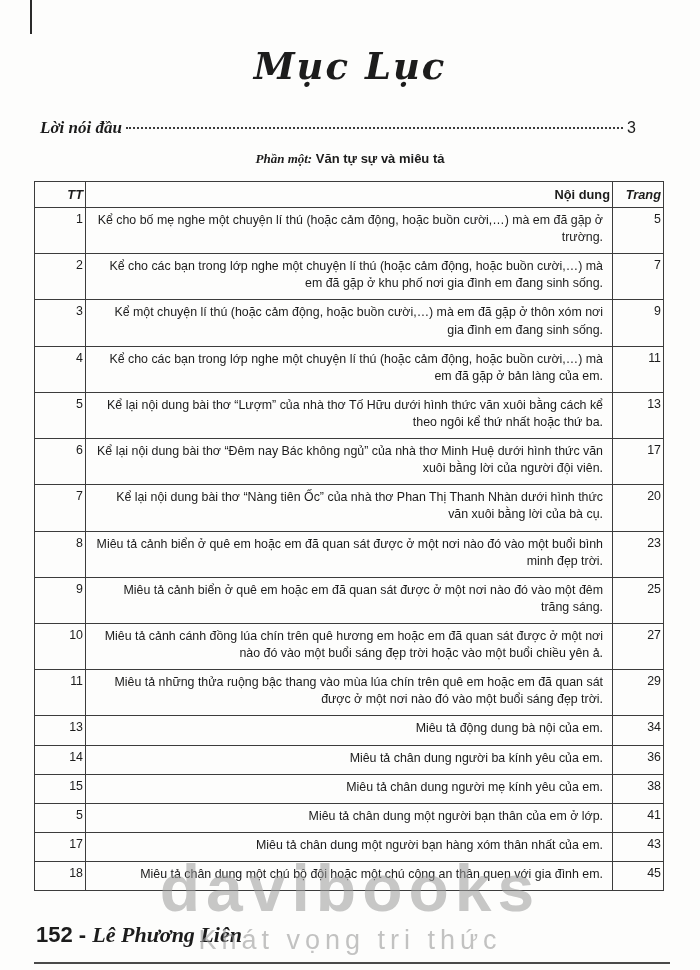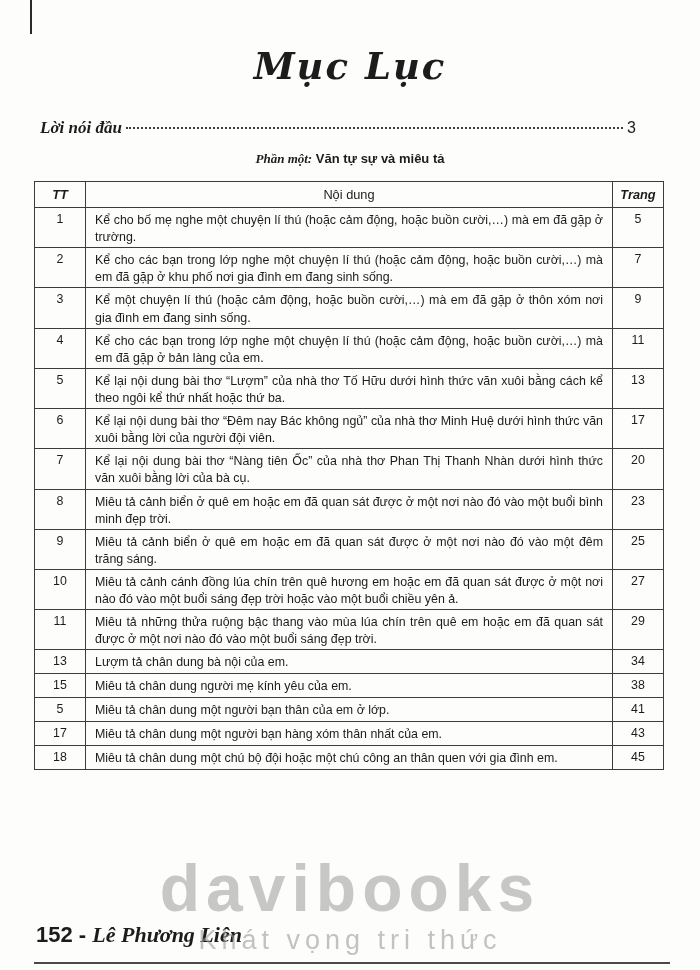--- a/index.html
+++ b/index.html
@@ -54,32 +54,33 @@
   table.toc {
     margin:14px 36px 0 34px;
     width:630px;
     border-collapse:collapse;
     font-size:12.4px;
     table-layout:fixed;
   }
   .toc th, .toc td {
     border:1px solid #3c3c3c;
     vertical-align:top;
+    text-align:right;
   }
   .toc th {
     padding:5px 2px;
     font-size:12.8px;
   }
   .th-tt, .th-trang { width:46px; font-style:italic; font-weight:bold; text-align:center; }
-  .th-noidung { font-weight:normal; text-align:center;margin-top:12px; }
+  .th-noidung { font-weight:bold; text-align:center;margin-top:12px; }
   .col-tt {
     width:46px; text-align:center; padding:4px 2px 5px;
   }
   .col-content {
-    padding:4px 9px 1px;
+    padding:4px 9px 7px;
     text-align:justify;
     line-height:1.38;
   }
   .col-page {
     width:50px; text-align:center; padding:4px 2px 5px;
   }
   .footer {
     position:absolute;
     left:36px; bottom:22px;
     font-size:22px;
@@ -206,24 +207,29 @@
 
     <tr>
       <td class="col-tt">11</td>
       <td class="col-content">Miêu tả những thửa ruộng bậc thang vào mùa lúa chín trên quê em hoặc em đã quan sát được ở một nơi nào đó vào một buổi sáng đẹp trời.</td>
       <td class="col-page">29</td>
     </tr>
 
 
     <tr>
       <td class="col-tt">13</td>
-      <td class="col-content">Lượm tả chân dung bà nội của em.</td>
+      <td class="col-content">Miêu tả động dung bà nội của em.</td>
       <td class="col-page">34</td>
     </tr>
 
+    <tr>
+      <td class="col-tt">14</td>
+      <td class="col-content">Miêu tả chân dung người ba kính yêu của em.</td>
+      <td class="col-page">36</td>
+    </tr>
 
     <tr>
       <td class="col-tt">15</td>
       <td class="col-content">Miêu tả chân dung người mẹ kính yêu của em.</td>
       <td class="col-page">38</td>
     </tr>
 
     <tr>
       <td class="col-tt">5</td>
       <td class="col-content">Miêu tả chân dung một người bạn thân của em ở lớp.</td>

